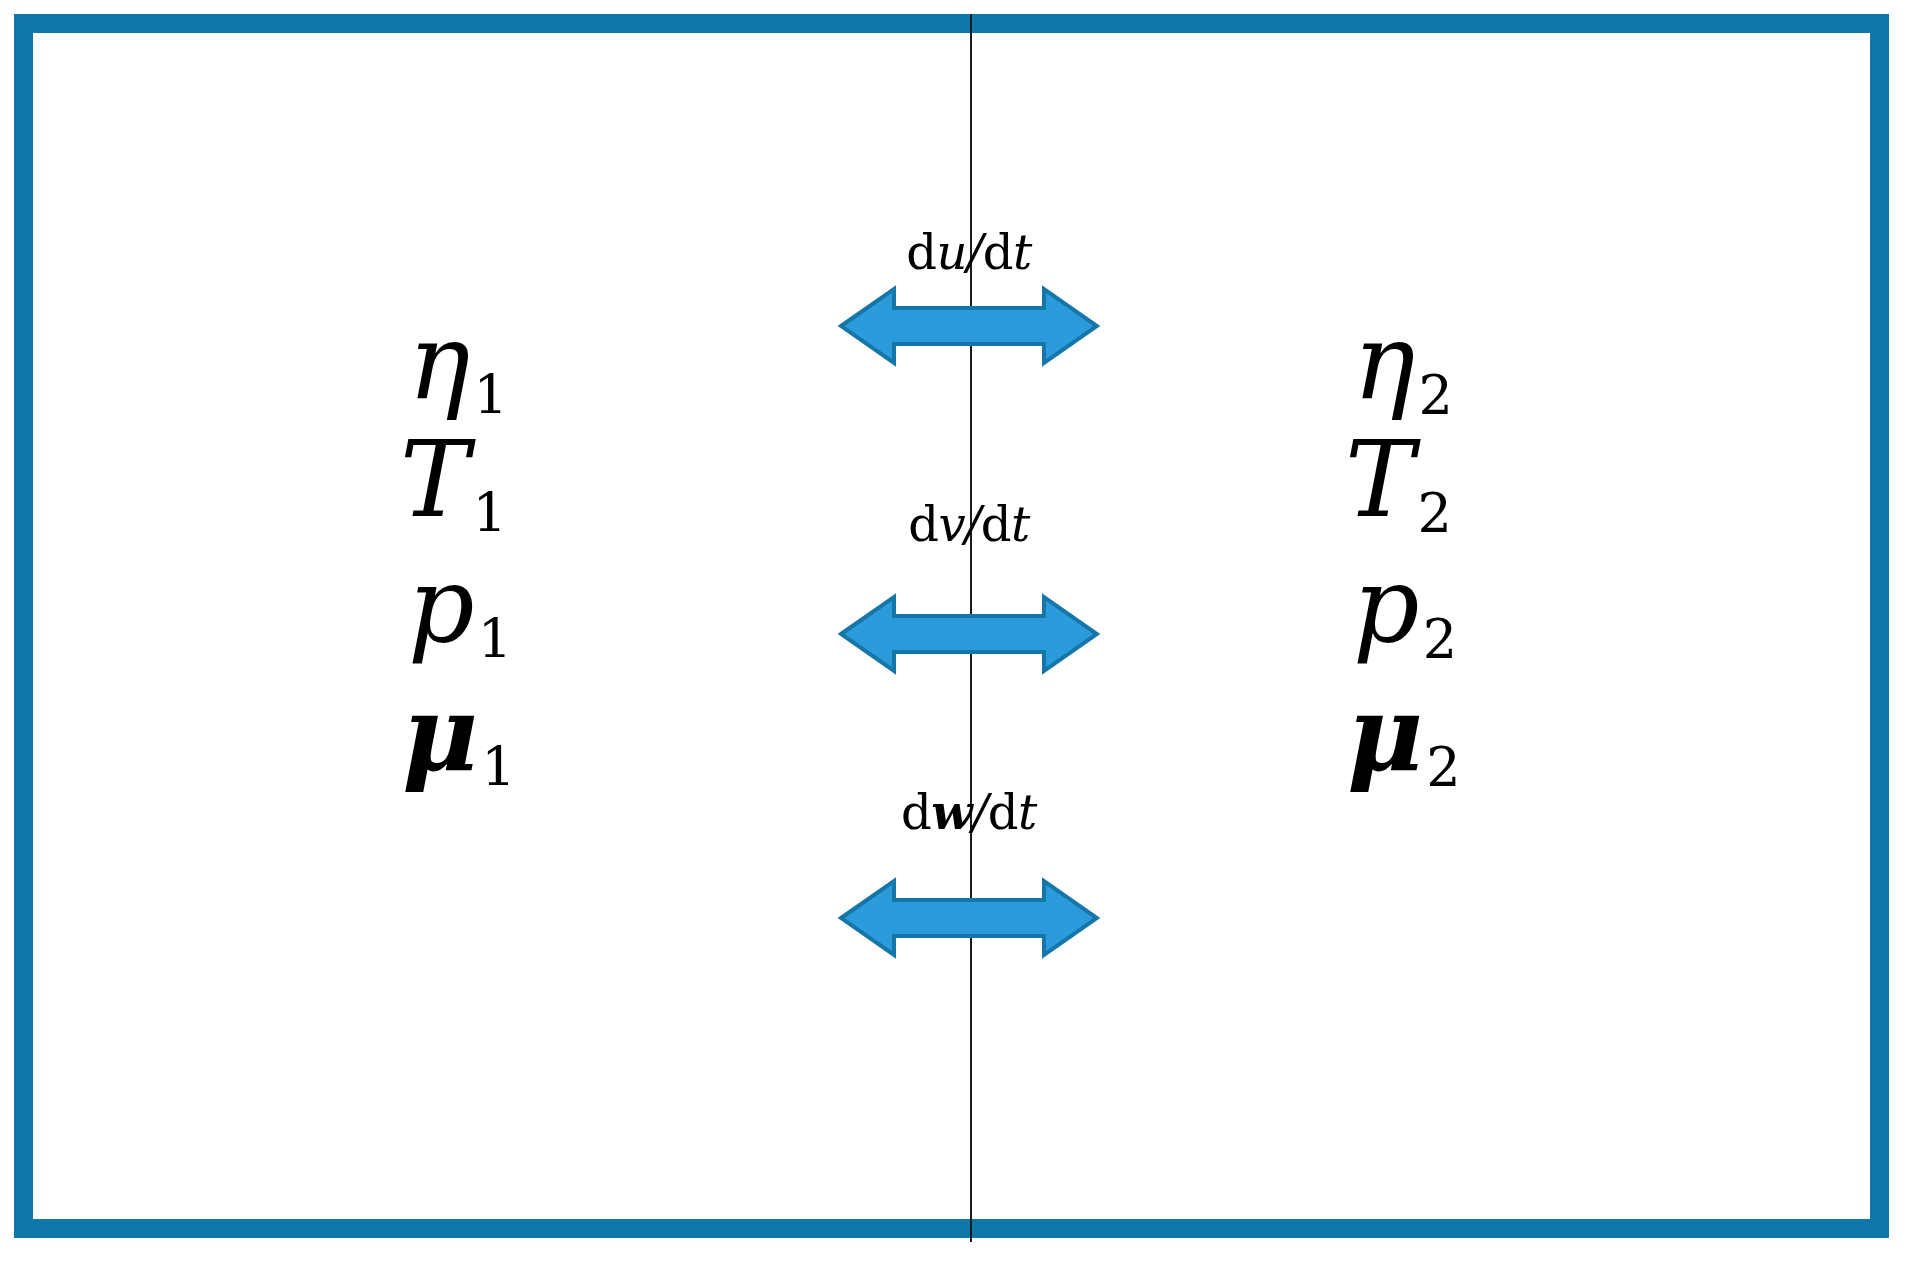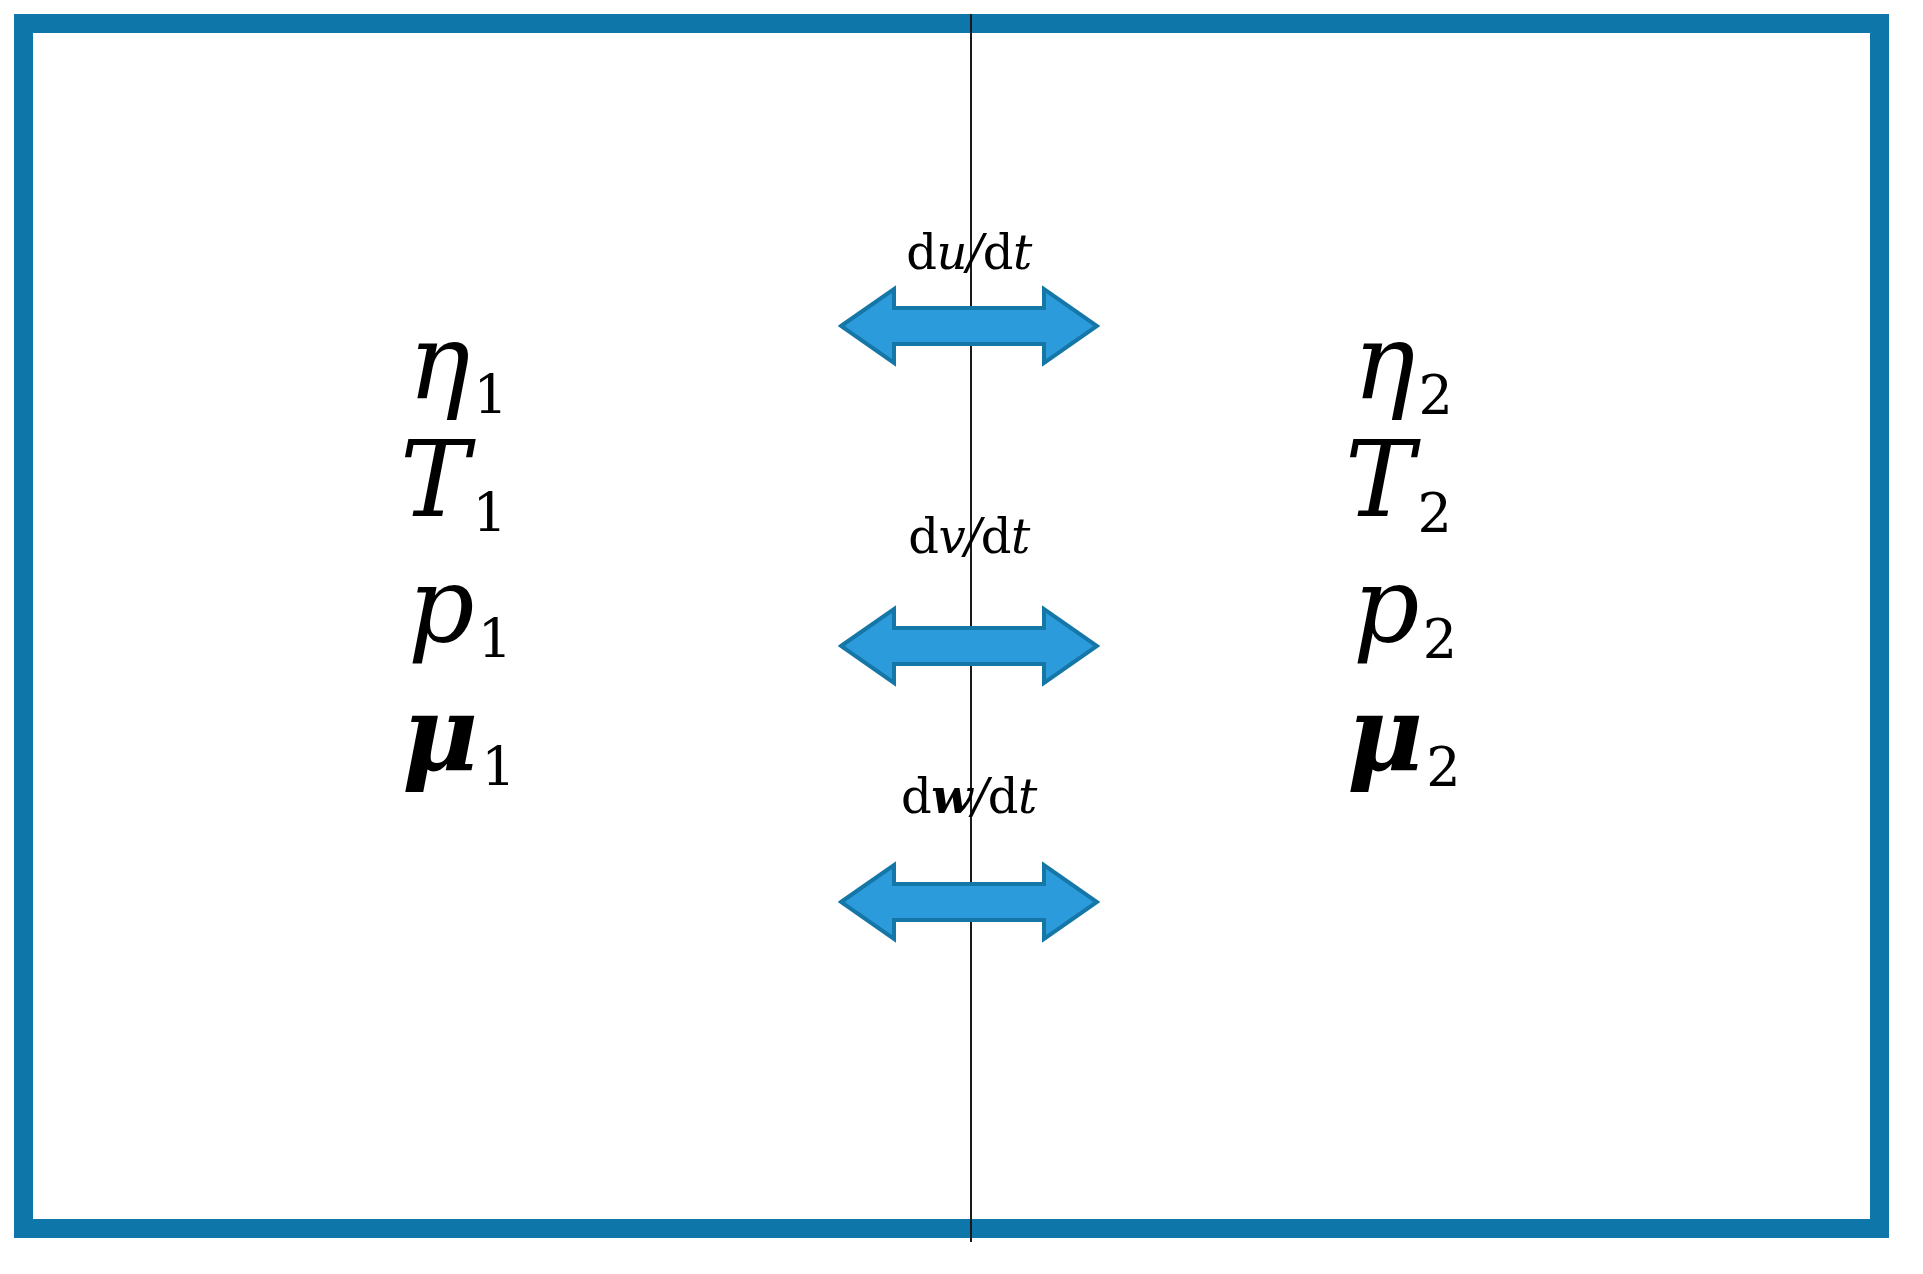--- a/index.html
+++ b/index.html
@@ -90,22 +90,22 @@
   .flux-group {
     position: absolute;
     left: 838px;
     width: 262px;
     display: flex;
     flex-direction: column;
     align-items: center;
   }
 
   #flux-group-0 { top: 228px; }
-  #flux-group-1 { top: 512px; gap: 36px; }
-  #flux-group-2 { top: 772px; gap: 32px; }
+  #flux-group-1 { top: 500px; gap: 36px; }
+  #flux-group-2 { top: 788px; gap: 32px; }
 
   .flux-label {
     color: #000000;
     font-family: "DejaVu Serif", "Liberation Serif", serif;
     font-size: 48px;
     line-height: 1.0;
     white-space: nowrap;
     margin-bottom: 4px;
     letter-spacing: -0.5px;
   }

